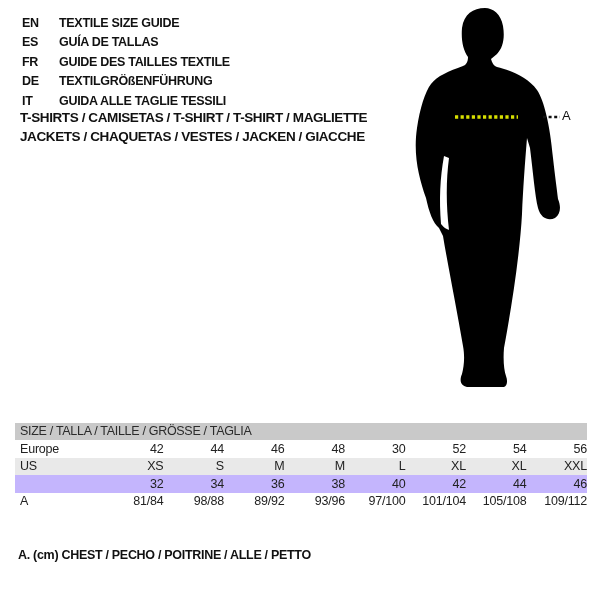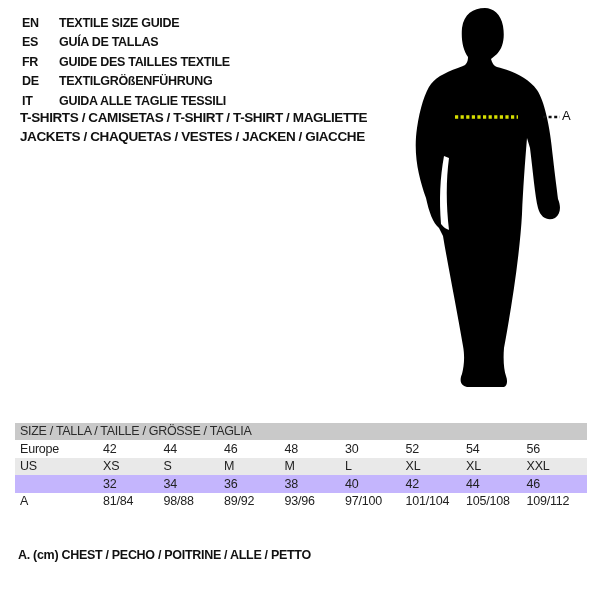--- a/index.html
+++ b/index.html
@@ -23,21 +23,21 @@
   .section-title{position:absolute;left:18px;top:419px;font-weight:bold;font-size:12.5px;letter-spacing:-0.3px;}
   
   .table{position:absolute;left:15px;top:423px;width:572px;}
   .thead{
     height:17px;line-height:17px;background:#c9c9c9;color:#2b2b2b;
     font-size:12.5px;letter-spacing:-0.3px;padding-left:5px;box-sizing:border-box;
   }
   .trow{display:flex;height:17.5px;align-items:center;font-size:12.5px;color:#222;}
   .trow.shaded{background:#e9e9e9;}
   .trow .tlabel{width:88px;padding-left:5px;box-sizing:border-box;letter-spacing:-0.2px;}
-  .trow .tcell{flex:1;text-align:left;letter-spacing:-0.2px;}
+  .trow .tcell{flex:1;text-align:right;letter-spacing:-0.2px;}
   
   .footnote{position:absolute;left:18px;top:548px;font-weight:bold;font-size:12.5px;letter-spacing:-0.3px;}
 </style>
 </head>
 <body>
 
 <div class="canvas">
 
   <div class="langs" id="langs">
       <div class="lang-row">

